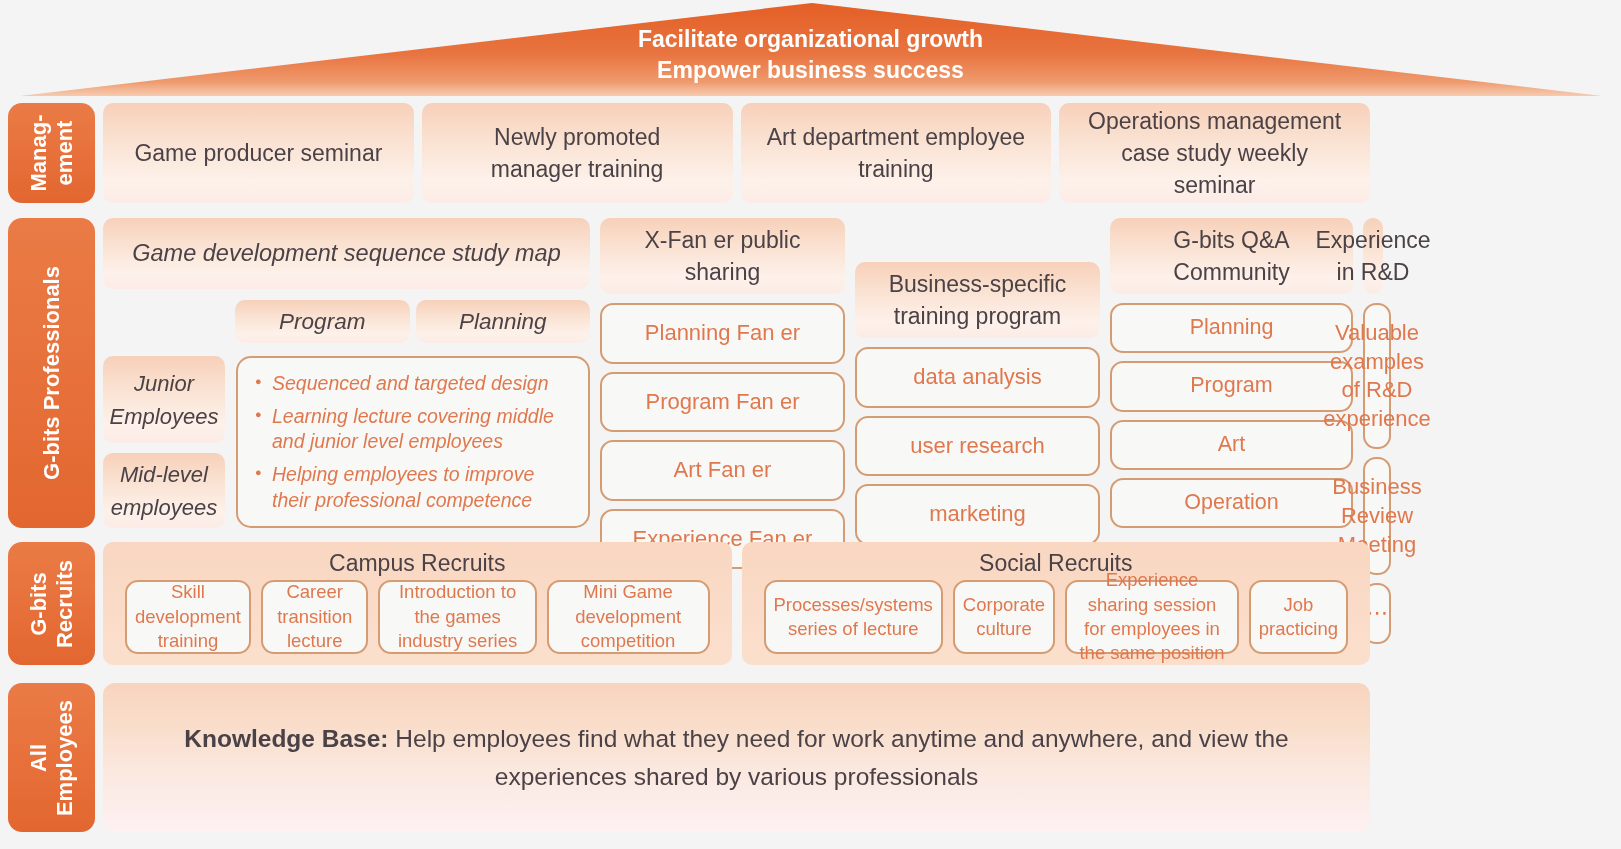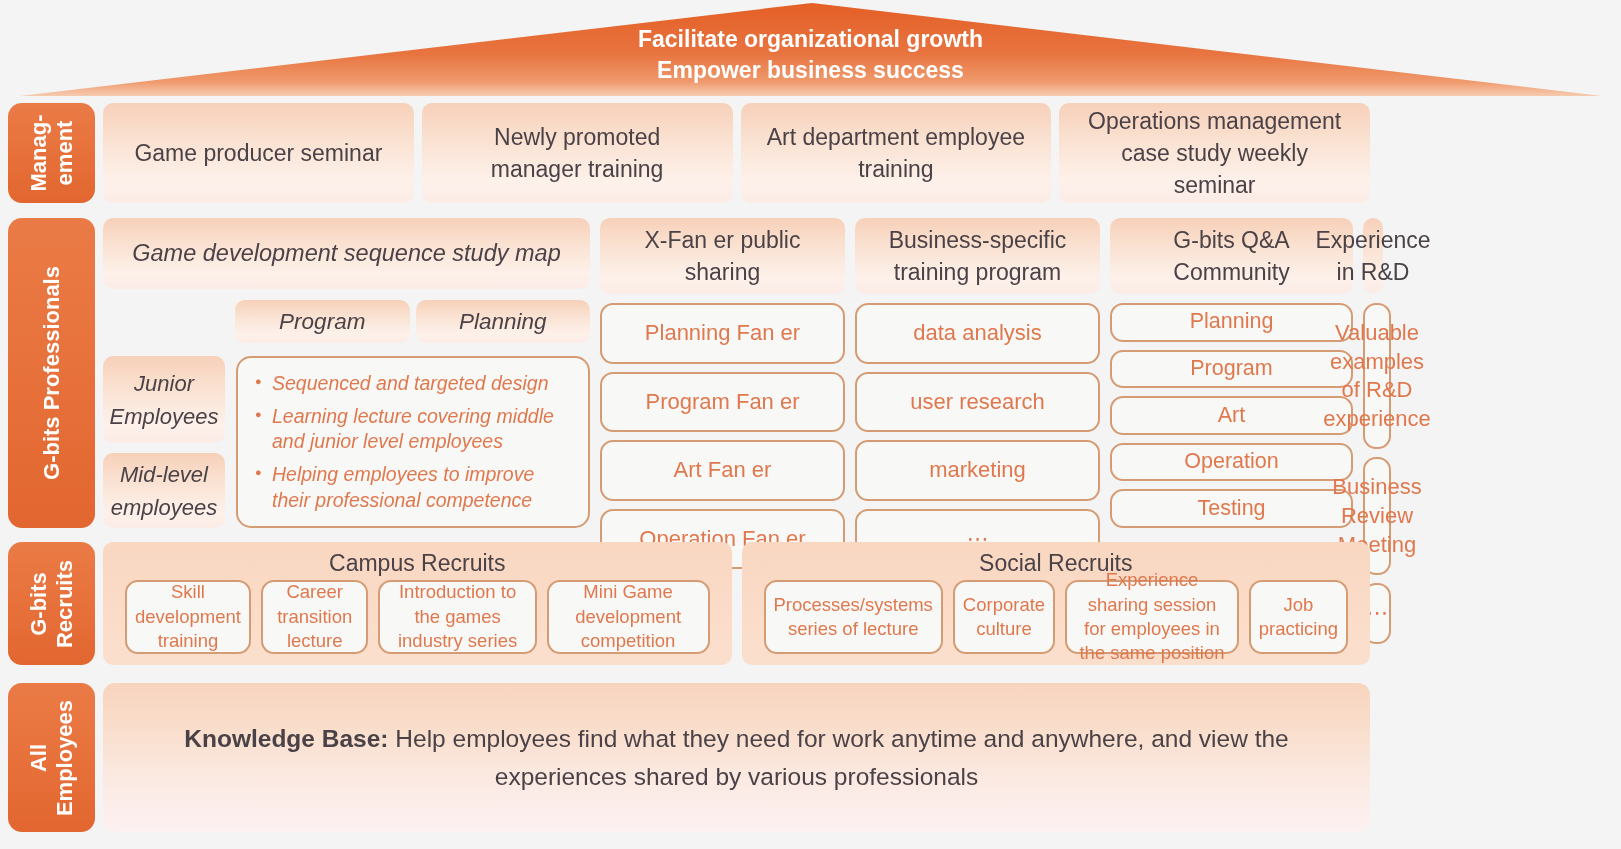--- a/index.html
+++ b/index.html
@@ -75,21 +75,21 @@
   .sm-bullets{
     flex:1;align-items:flex-start;justify-content:flex-start;
     text-align:left;padding:13px 15px 8px 17px;border-radius:15px;
   }
   .sm-bullets ul{list-style:none;margin:0;padding:0;font-size:19.5px;line-height:1.32;}
   .sm-bullets li{position:relative;padding-left:17px;margin-bottom:7px;}
   .sm-bullets li::before{content:"●";position:absolute;left:0;top:3px;font-size:11px;}
 
   .col{display:flex;flex-direction:column;gap:9px;min-width:0;}
   .col-xfan{flex:0 0 245px;}
-  .col-biz{flex:0 0 245px;}
+  .col-biz{flex:0 0 245px;margin-top:44px;}
   .col-qa{flex:0 0 243px;}
   .col-rd{flex:1;}
   .col-header{height:76px;font-size:23px;line-height:1.4;padding:0 10px;}
   .col-items{flex:1;display:flex;flex-direction:column;gap:8px;min-height:0;}
   .item{flex:1;font-size:22px;line-height:1.3;padding:14px 12px;}
   .col-qa .item{font-size:21.5px;padding:0 10px;}
   .item-tall{flex:1.8;}
   .item-short{flex:1;}
 
   
@@ -176,42 +176,41 @@
           </div>
         </div>
       </div>
 
       <div class="col col-xfan">
         <div class="hbox col-header">X-Fan er public sharing</div>
         <div class="col-items">
           <div class="obox item">Planning Fan er</div>
           <div class="obox item">Program Fan er</div>
           <div class="obox item">Art Fan er</div>
-          <div class="obox item">Operation Fan er</div>
+          <div class="obox item">Experience Fan er</div>
         </div>
       </div>
 
       <div class="col col-biz">
         <div class="hbox col-header">Business-specific training program</div>
         <div class="col-items">
           <div class="obox item">data analysis</div>
           <div class="obox item">user research</div>
           <div class="obox item">marketing</div>
           <div class="obox item">⋯</div>
         </div>
       </div>
 
       <div class="col col-qa">
         <div class="hbox col-header">G-bits Q&amp;A Community</div>
         <div class="col-items">
           <div class="obox item">Planning</div>
           <div class="obox item">Program</div>
           <div class="obox item">Art</div>
           <div class="obox item">Operation</div>
-          <div class="obox item">Testing</div>
         </div>
       </div>
 
       <div class="col col-rd">
         <div class="hbox col-header">Experience in R&amp;D</div>
         <div class="col-items">
           <div class="obox item item-tall">Valuable examples of R&amp;D experience</div>
           <div class="obox item item-tall">Business Review Meeting</div>
           <div class="obox item item-short">⋯</div>
         </div>

